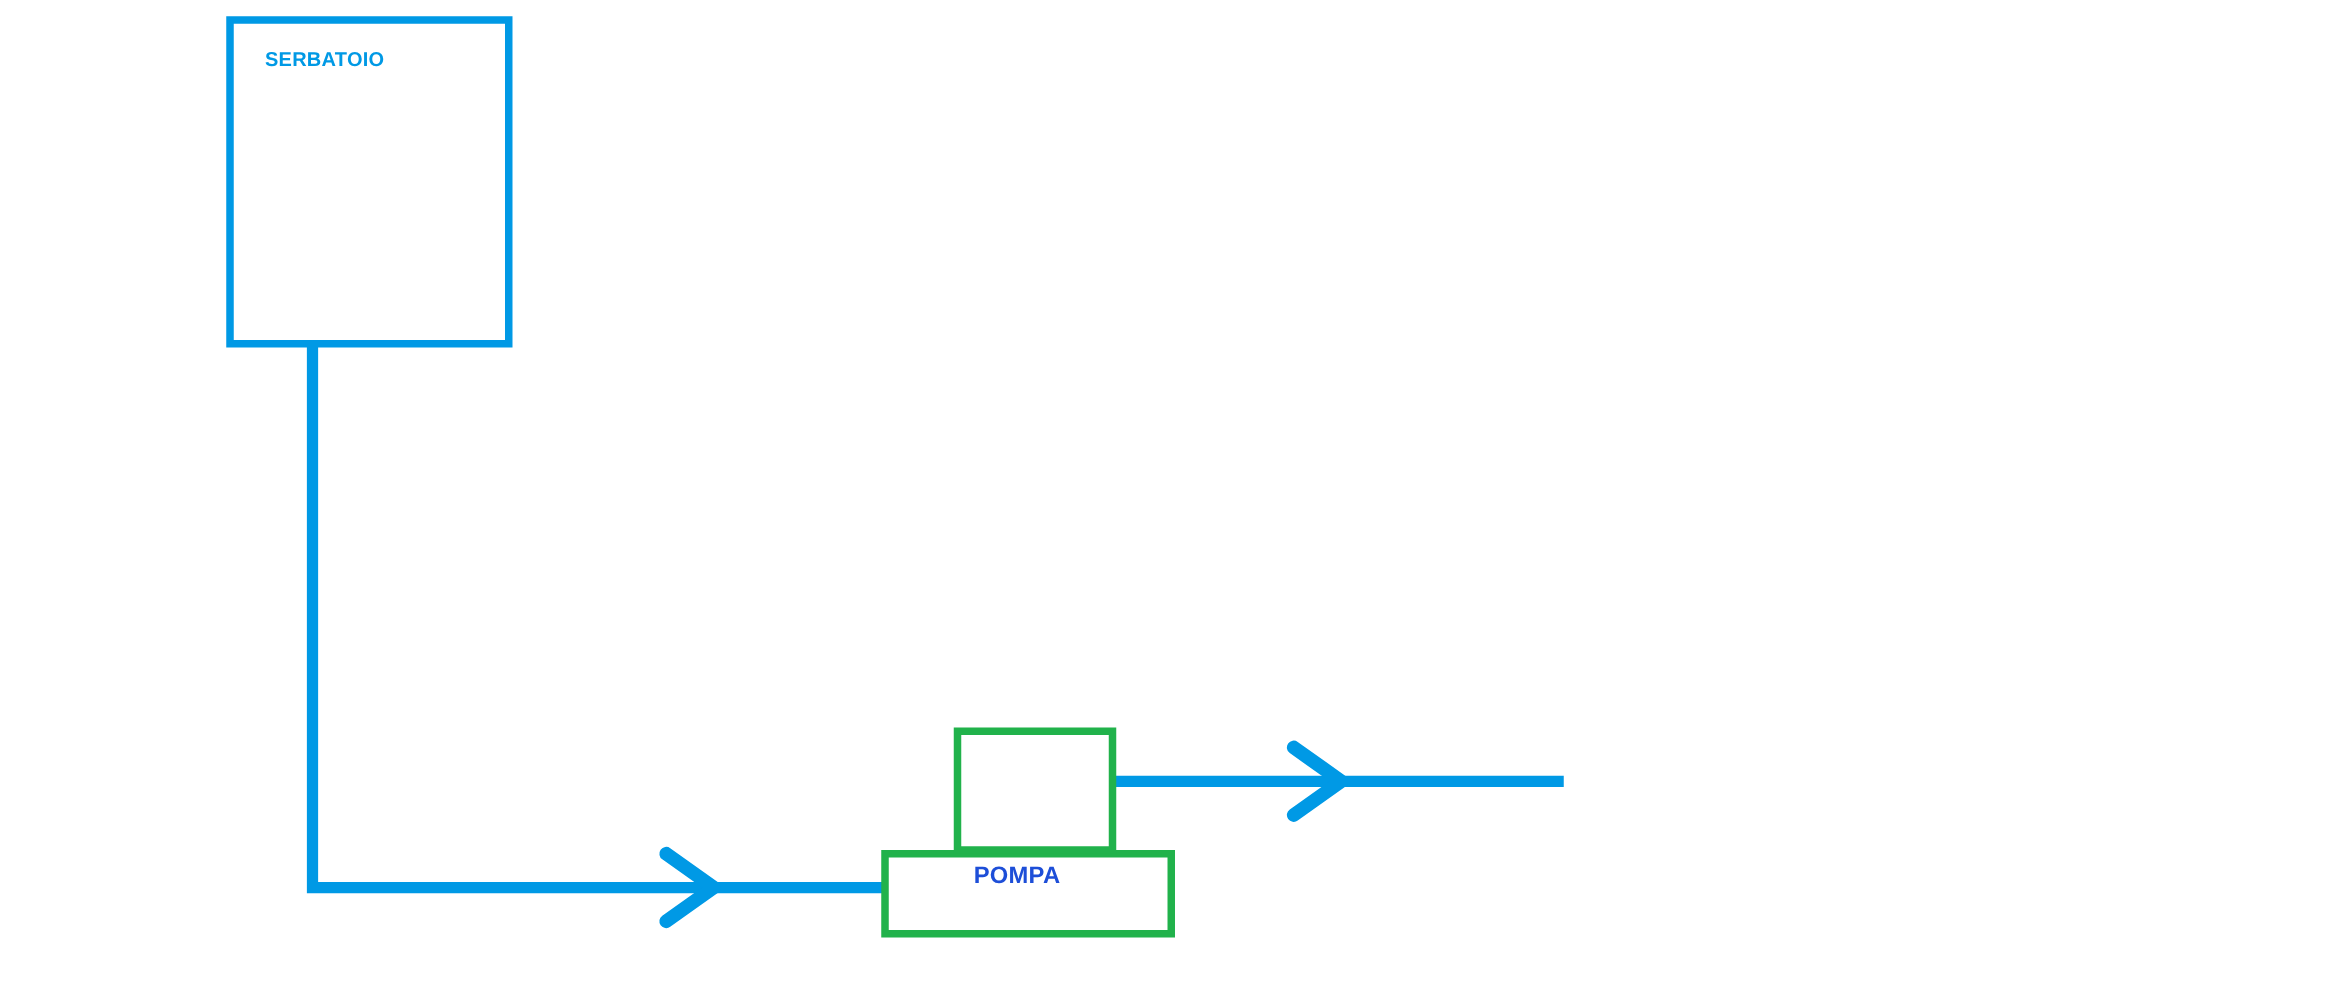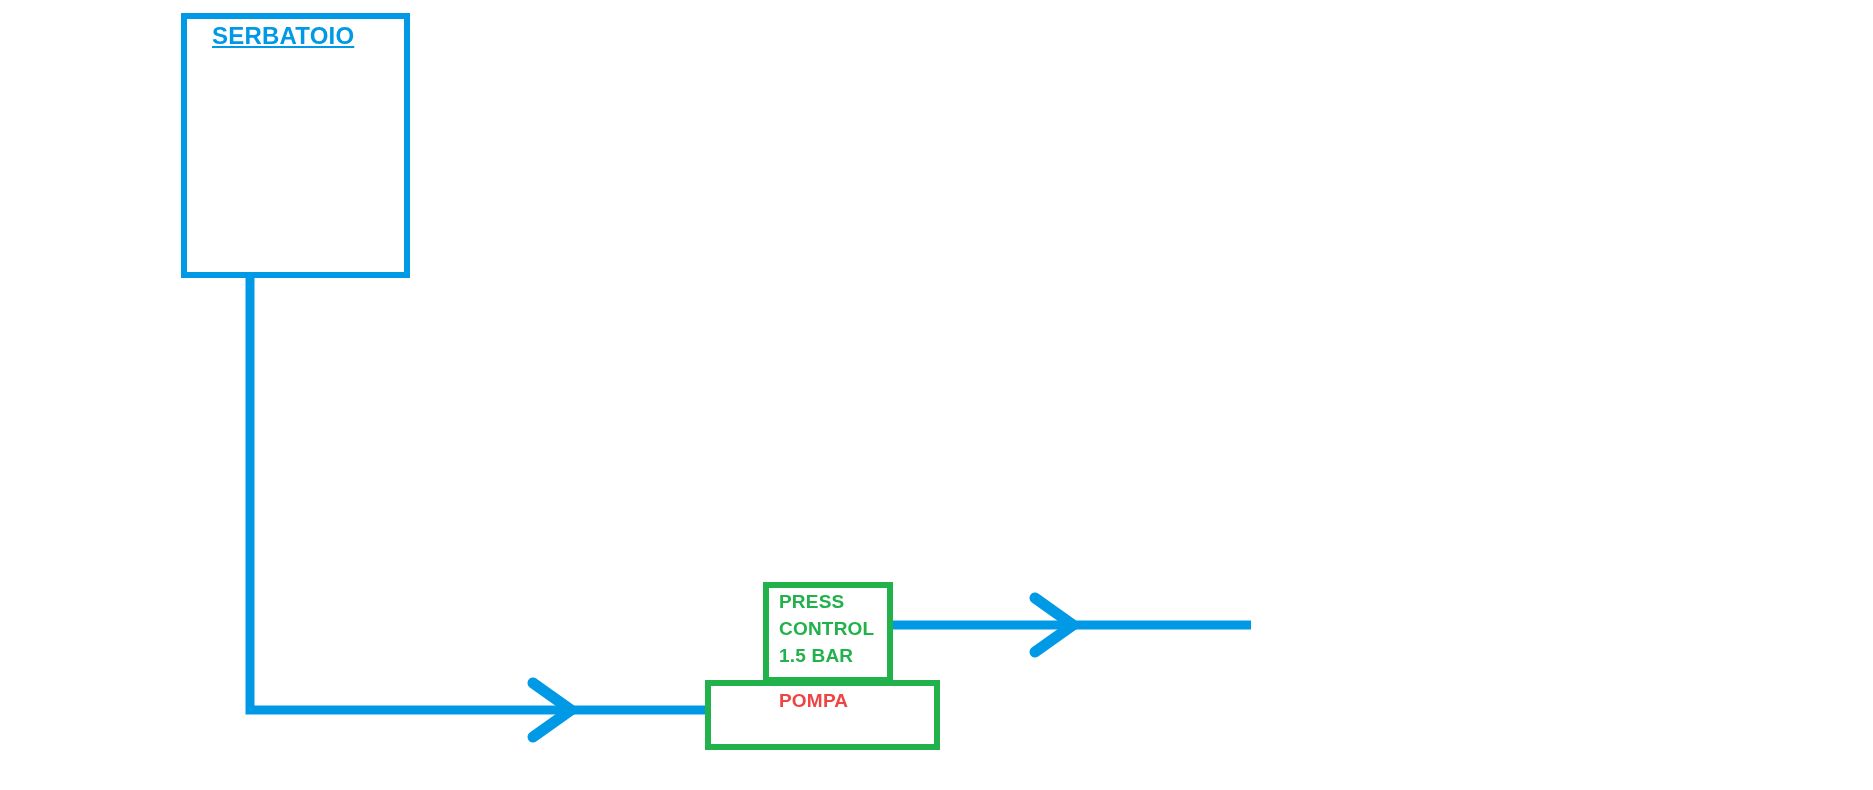--- a/index.html
+++ b/index.html
@@ -29,36 +29,35 @@
     position: absolute;
     font-family: "Liberation Sans", sans-serif;
     font-weight: bold;
     letter-spacing: 0.2px;
     white-space: pre;
     line-height: 1.42;
     pointer-events: none;
   }
   .label-tank {
     left: 212px;
-    top: 19px;
-    font-size: 24px;
+    top: 38px;
+    font-size: 16px;
     color: #0099E5;
-    text-decoration: underline;
   }
   .label-press {
     left: 779px;
     top: 589px;
     font-size: 19px;
     color: #21B24B;
   }
   .label-pump {
     left: 779px;
     top: 688px;
     font-size: 19px;
-    color: #ef4444;
+    color: #1d4ed8;
   }
   .label-outlet {
     left: 1281px;
     top: 585px;
     font-size: 19px;
     color: #0099E5;
   }
 </style>
 </head>
 <body>
@@ -82,18 +81,17 @@
     <rect x="708" y="683" width="229" height="64" fill="#ffffff" stroke="#21B24B" stroke-width="6"></rect>
 
     <rect x="766" y="585" width="124" height="95" fill="#ffffff" stroke="#21B24B" stroke-width="6"></rect>
 
     <rect x="184" y="16" width="223" height="259" fill="#ffffff" stroke="#0099E5" stroke-width="6"></rect>
 
   </svg>
 
   <div class="node-label label-tank">SERBATOIO</div>
 
-  <div class="node-label label-press"><span>PRESS</span><br><span>CONTROL</span><br><span>1.5 BAR</span></div>
 
   <div class="node-label label-pump">POMPA</div>
 
 
 </div>
 
 </body></html>

